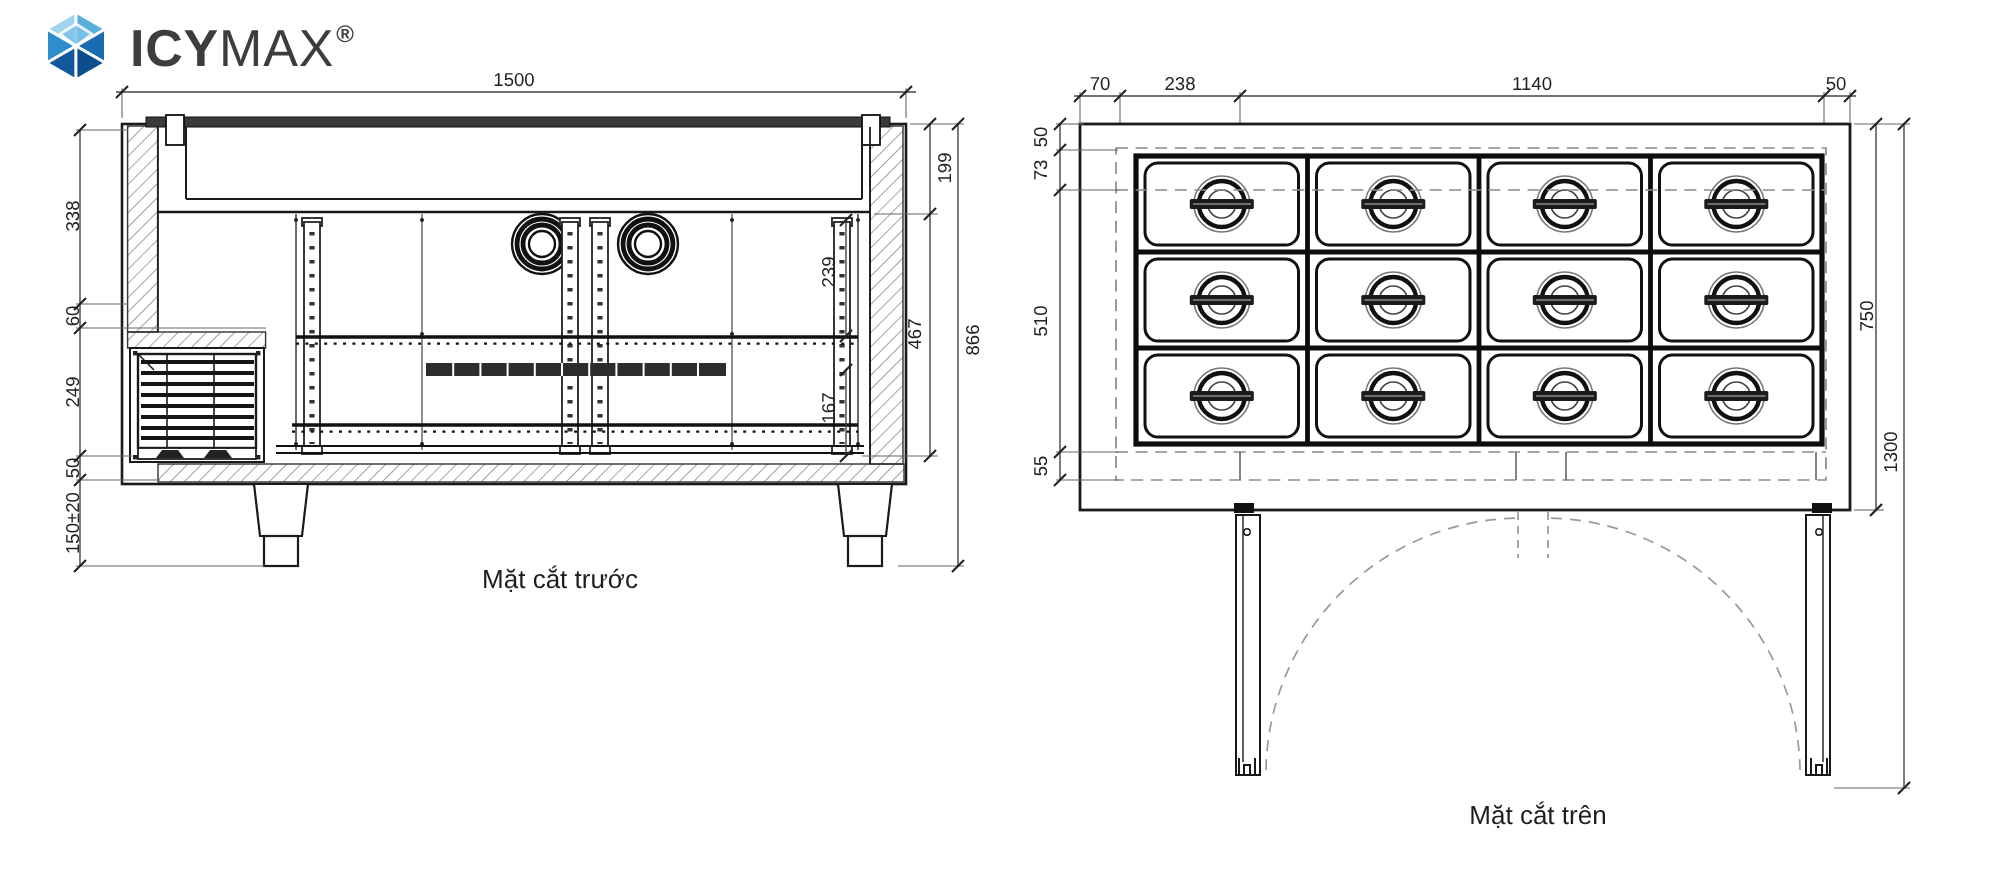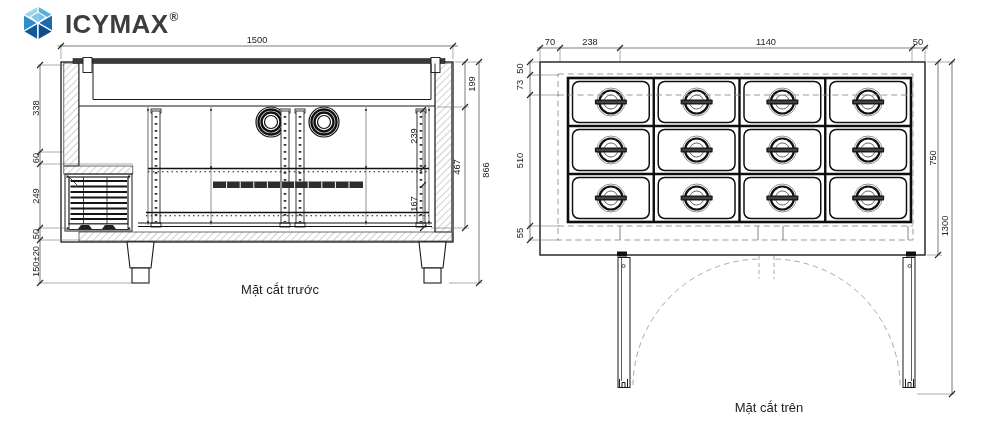--- a/index.html
+++ b/index.html
@@ -3,21 +3,21 @@
 <meta charset="utf-8">
 <style>
   html,body{margin:0;padding:0;background:#e8e8e8;}
   .canvas{
     position:relative;width:1000px;height:436px;background:#ffffff;
     font-family:"Liberation Sans", sans-serif;overflow:hidden;
   }
   .logo{position:absolute;left:18px;top:2px;display:flex;align-items:flex-end;gap:7px;}
   .logo-text{font-size:26px;color:#3d3d3d;letter-spacing:.4px;display:flex;align-items:flex-start;line-height:40px;}
   .logo-text .icy{font-weight:600;}
-  .logo-text .max{font-weight:700;}
+  .logo-text .max{font-weight:400;}
   .logo-text .reg{font-size:12px;font-weight:600;line-height:1;margin-top:7px;margin-left:1px;}
   svg text{font-family:"Liberation Sans", sans-serif;font-size:9.3px;fill:#222;}
   svg text.cap{font-size:13px;fill:#1d1d1d;}
   .fv{position:absolute;left:28px;top:36px;}
   .tv{position:absolute;left:497px;top:36px;}
 </style>
 </head>
 <body>
 
 <div class="canvas">

